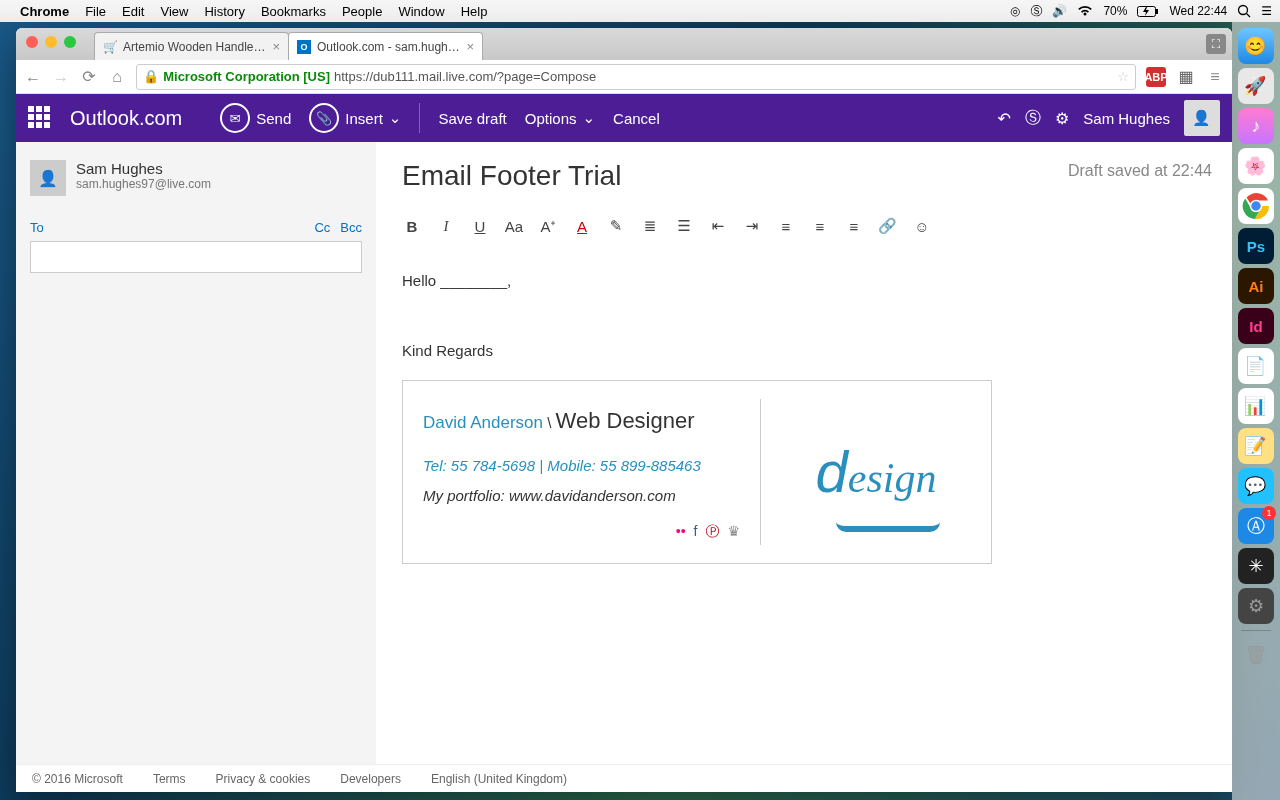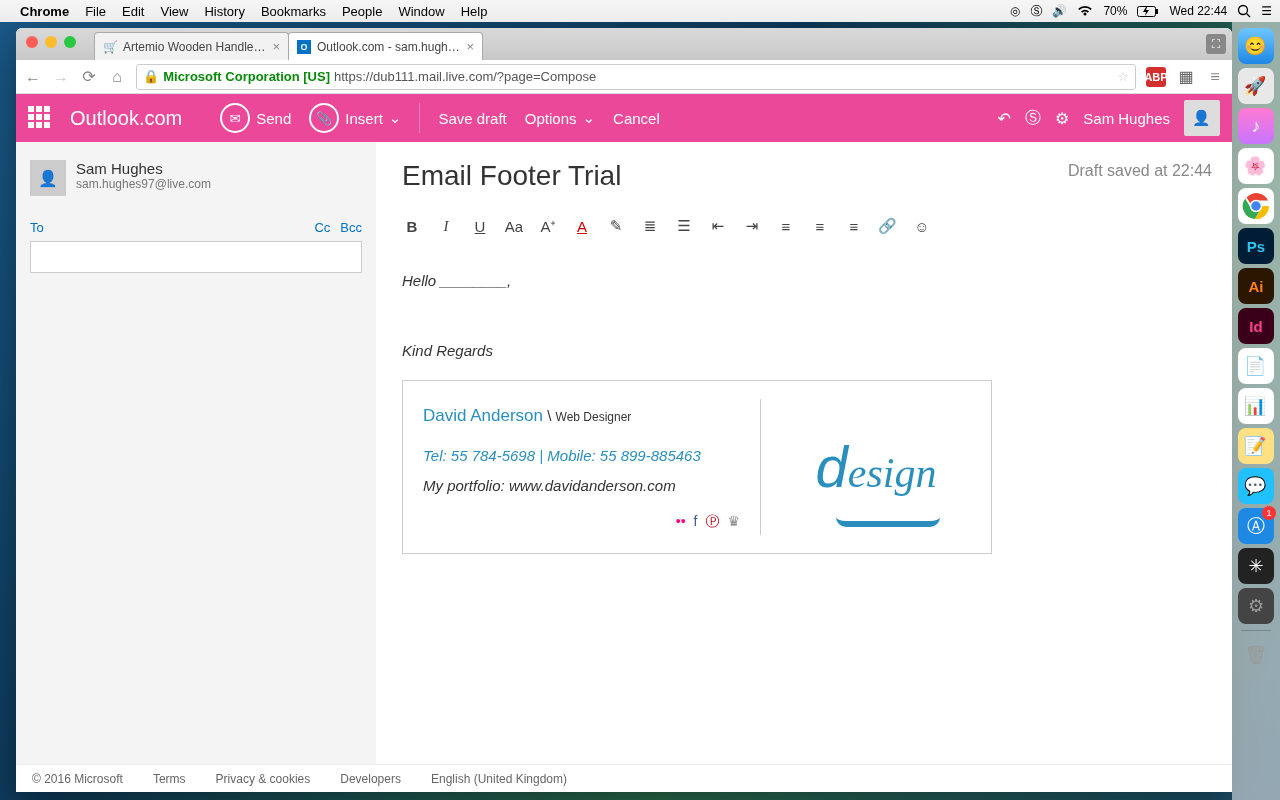--- a/index.html
+++ b/index.html
@@ -31,21 +31,21 @@
 .full-btn { position: absolute; right: 6px; top: 6px; width: 20px; height: 20px; background: #888; border-radius: 3px; display:flex; align-items:center; justify-content:center; color:#fff; font-size:12px;}
 .addr-bar { height: 34px; background: #fff; border-bottom: 1px solid #ddd; display: flex; align-items: center; padding: 0 8px; gap: 10px; }
 .nav-ico { color: #888; font-size: 16px; width: 18px; text-align: center; cursor: pointer; }
 .url-box { flex: 1; height: 26px; border: 1px solid #ccc; border-radius: 3px; display: flex; align-items: center; padding: 0 6px; font-size: 13px; gap: 4px; }
 .url-box .lock { color: #0a0; }
 .url-box .org { color: #0a8a0a; font-weight: bold; }
 .url-box .path { color: #555; }
 .ext-ico { width: 20px; height: 20px; display:flex; align-items:center; justify-content:center; font-size:11px; }
 
 .outlook { flex: 1; display: flex; flex-direction: column; background: #fff; }
-.ol-header { height: 48px; background: #ec4899; color: #fff; display: flex; align-items: center; padding: 0 12px; gap: 18px; font-size: 15px; }
+.ol-header { height: 48px; background: #4c1d95; color: #fff; display: flex; align-items: center; padding: 0 12px; gap: 18px; font-size: 15px; }
 .ol-waffle { width: 24px; height: 24px; display: grid; grid-template-columns: repeat(3,6px); grid-template-rows: repeat(3,6px); gap: 2px; }
 .ol-waffle i { background: #fff; }
 .ol-brand { font-size: 20px; font-weight: 300; margin-right: 20px; }
 .ol-btn { display: flex; align-items: center; gap: 6px; cursor: pointer; }
 .ol-btn .circ { width: 30px; height: 30px; border: 2px solid #fff; border-radius: 50%; display: flex; align-items: center; justify-content: center; font-size: 13px; }
 .ol-sep { width: 1px; height: 30px; background: rgba(255,255,255,.3); }
 .ol-right { margin-left: auto; display: flex; align-items: center; gap: 14px; }
 .ol-right .ico { font-size: 16px; }
 .ol-avatar { width: 36px; height: 36px; background: #ddd; border-radius: 2px; display:flex; align-items:center; justify-content:center; color:#999;}
 .ol-body { flex: 1; display: flex; }
@@ -60,25 +60,25 @@
 .subject-input { width: 100%; height: 32px; border: 1px solid #ccc; margin-top: 6px; padding: 0 8px; font-size: 13px; background:#fff;}
 .ol-main { flex: 1; padding: 18px 26px; position: relative; }
 .subj-title { font-size: 28px; font-weight: 300; color: #333; }
 .draft-saved { position: absolute; right: 20px; top: 20px; font-size: 16px; color: #888; }
 .toolbar { display: flex; gap: 14px; margin-top: 24px; color: #444; font-size: 15px; align-items: center; flex-wrap: wrap; }
 .toolbar .t { width: 20px; text-align: center; cursor: pointer; }
 .toolbar .t.bold { font-weight: 700; }
 .toolbar .t.ital { font-style: italic; font-family: serif; }
 .toolbar .t.und { text-decoration: underline; }
 .body-text { margin-top: 30px; font-size: 15px; color: #333; line-height: 2; }
-.body-text p { margin-bottom: 14px; font-style: italic; }
+.body-text p { margin-bottom: 14px; }
 .sig-card { margin-top: 10px; border: 1px solid #ccc; width: 590px; padding: 18px 20px; display: flex; gap: 20px; font-family: Georgia, serif; }
 .sig-left { flex: 1; }
 .sig-name { color: #2a8fbd; font-size: 17px; }
-.sig-role { color: #333; font-size: 12px; }
+.sig-role { color: #333; font-size: 22px; }
 .sig-line2 { color: #2a8fbd; font-size: 15px; margin-top: 8px; font-style: italic; }
 .sig-line3 { color: #333; font-size: 15px; font-style: italic; }
 .sig-social { margin-top: 6px; display: flex; gap: 8px; justify-content: flex-end; font-size: 14px; }
 .sig-divider { width: 1px; background: #ccc; }
 .sig-logo { width: 190px; display: flex; align-items: center; justify-content: center; }
 .sig-logo-text { font-size: 42px; color: #2a8fbd; font-family: Georgia, serif; font-style: italic; position: relative; }
 .sig-logo-text .d { font-size: 58px; }
 .sig-logo-text .swoosh { position: absolute; left: 20px; right: -4px; bottom: -2px; height: 10px; border-bottom: 6px solid #2a8fbd; border-radius: 0 0 60px 60px; }
 .ol-footer { height: 28px; background: #fff; border-top: 1px solid #eee; display: flex; align-items: center; gap: 30px; padding: 0 16px; font-size: 12px; color: #666; }
 </style>

